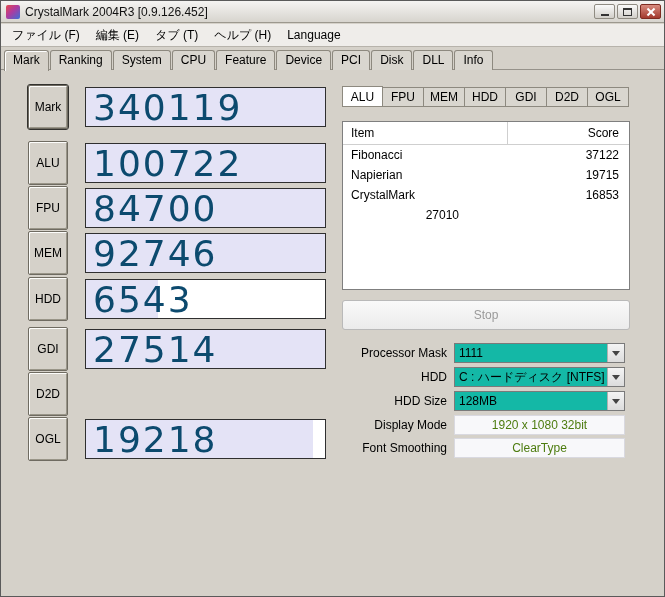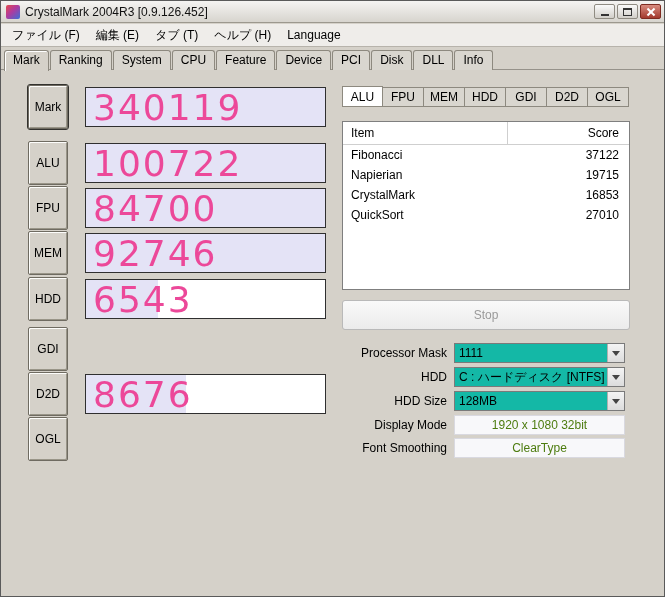--- a/index.html
+++ b/index.html
@@ -42,21 +42,21 @@
   .bench-row { position:absolute; left:0; width:665px; height:44px; }
   .side-btn { position:absolute; left:27px; top:0; width:40px; height:44px;
     background:#d5d1c9; border:1px solid #6f6b61; border-radius:2px;
     box-shadow:inset 1px 1px 0 #fdfdfb, inset -1px -1px 0 #999588;
     font-size:12px; color:#000; display:flex; align-items:center; justify-content:center; cursor:default; }
   .side-btn.default { outline:1px solid #33322e; }
   .score-box { position:absolute; left:84px; top:2px; width:241px; height:40px;
     background:#ffffff; border:1px solid #2f2f2f; overflow:hidden; }
   .score-fill { position:absolute; left:0; top:0; bottom:0; background:#e4e3f6; }
   .score-text { position:absolute; left:7px; top:0; line-height:39px;
-    font-size:36px; letter-spacing:2px; color:#ec4899; font-family:"DejaVu Sans", sans-serif; }
+    font-size:36px; letter-spacing:2px; color:#0c4a6e; font-family:"DejaVu Sans", sans-serif; }
 
   
   .detail-tabs { position:absolute; left:341px; top:85px; height:21px; display:flex; }
   .dtab { width:41px; height:20px; margin-top:1px; font-size:12px; text-align:center; line-height:19px;
     background:#d9d6cf; border:1px solid #8d897f; border-left:none; color:#000; }
   .dtab:first-child { border-left:1px solid #8d897f; }
   .dtab.active { background:#ffffff; height:21px; margin-top:0; line-height:21px; }
 
   .results-table { position:absolute; left:341px; top:120px; width:288px; height:169px;
     background:#fff; border:1px solid #7f7f7f; font-size:12px; }
@@ -154,30 +154,34 @@
   </div>
   <div class="bench-row" style="top:276px">
     <button class="side-btn">HDD</button>
     <div class="score-box">
       <div class="score-fill" style="width: 30%;"></div>
       <span class="score-text">6543</span>
     </div>
   </div>
   <div class="bench-row" style="top:326px">
     <button class="side-btn">GDI</button>
+    <div class="score-box">
+      <div class="score-fill" style="width: 100%;"></div>
+      <span class="score-text">27514</span>
+    </div>
   </div>
   <div class="bench-row" style="top:371px">
     <button class="side-btn">D2D</button>
-    <div class="score-box">
-      <div class="score-fill" style="width: 42%;"></div>
-      <span class="score-text">8676</span>
-    </div>
   </div>
   <div class="bench-row" style="top:416px">
     <button class="side-btn">OGL</button>
+    <div class="score-box">
+      <div class="score-fill" style="width: 95%;"></div>
+      <span class="score-text">19218</span>
+    </div>
   </div>
 
   <div class="detail-tabs">
     <span class="dtab active">ALU</span>
     <span class="dtab">FPU</span>
     <span class="dtab">MEM</span>
     <span class="dtab">HDD</span>
     <span class="dtab">GDI</span>
     <span class="dtab">D2D</span>
     <span class="dtab">OGL</span>
@@ -194,21 +198,20 @@
     </div>
     <div class="trow">
       <span class="td-item">Napierian</span>
       <span class="td-score">19715</span>
     </div>
     <div class="trow">
       <span class="td-item">CrystalMark</span>
       <span class="td-score">16853</span>
     </div>
     <div class="trow">
-      <span class="td-item">QuickSort</span>
       <span class="td-score">27010</span>
     </div>
   </div>
 
   <div class="stop-btn">Stop</div>
 
   <div class="field-row" style="top:342px">
     <span class="field-label">Processor Mask</span>
     <div class="combo">
       <span class="combo-value">1111</span>

